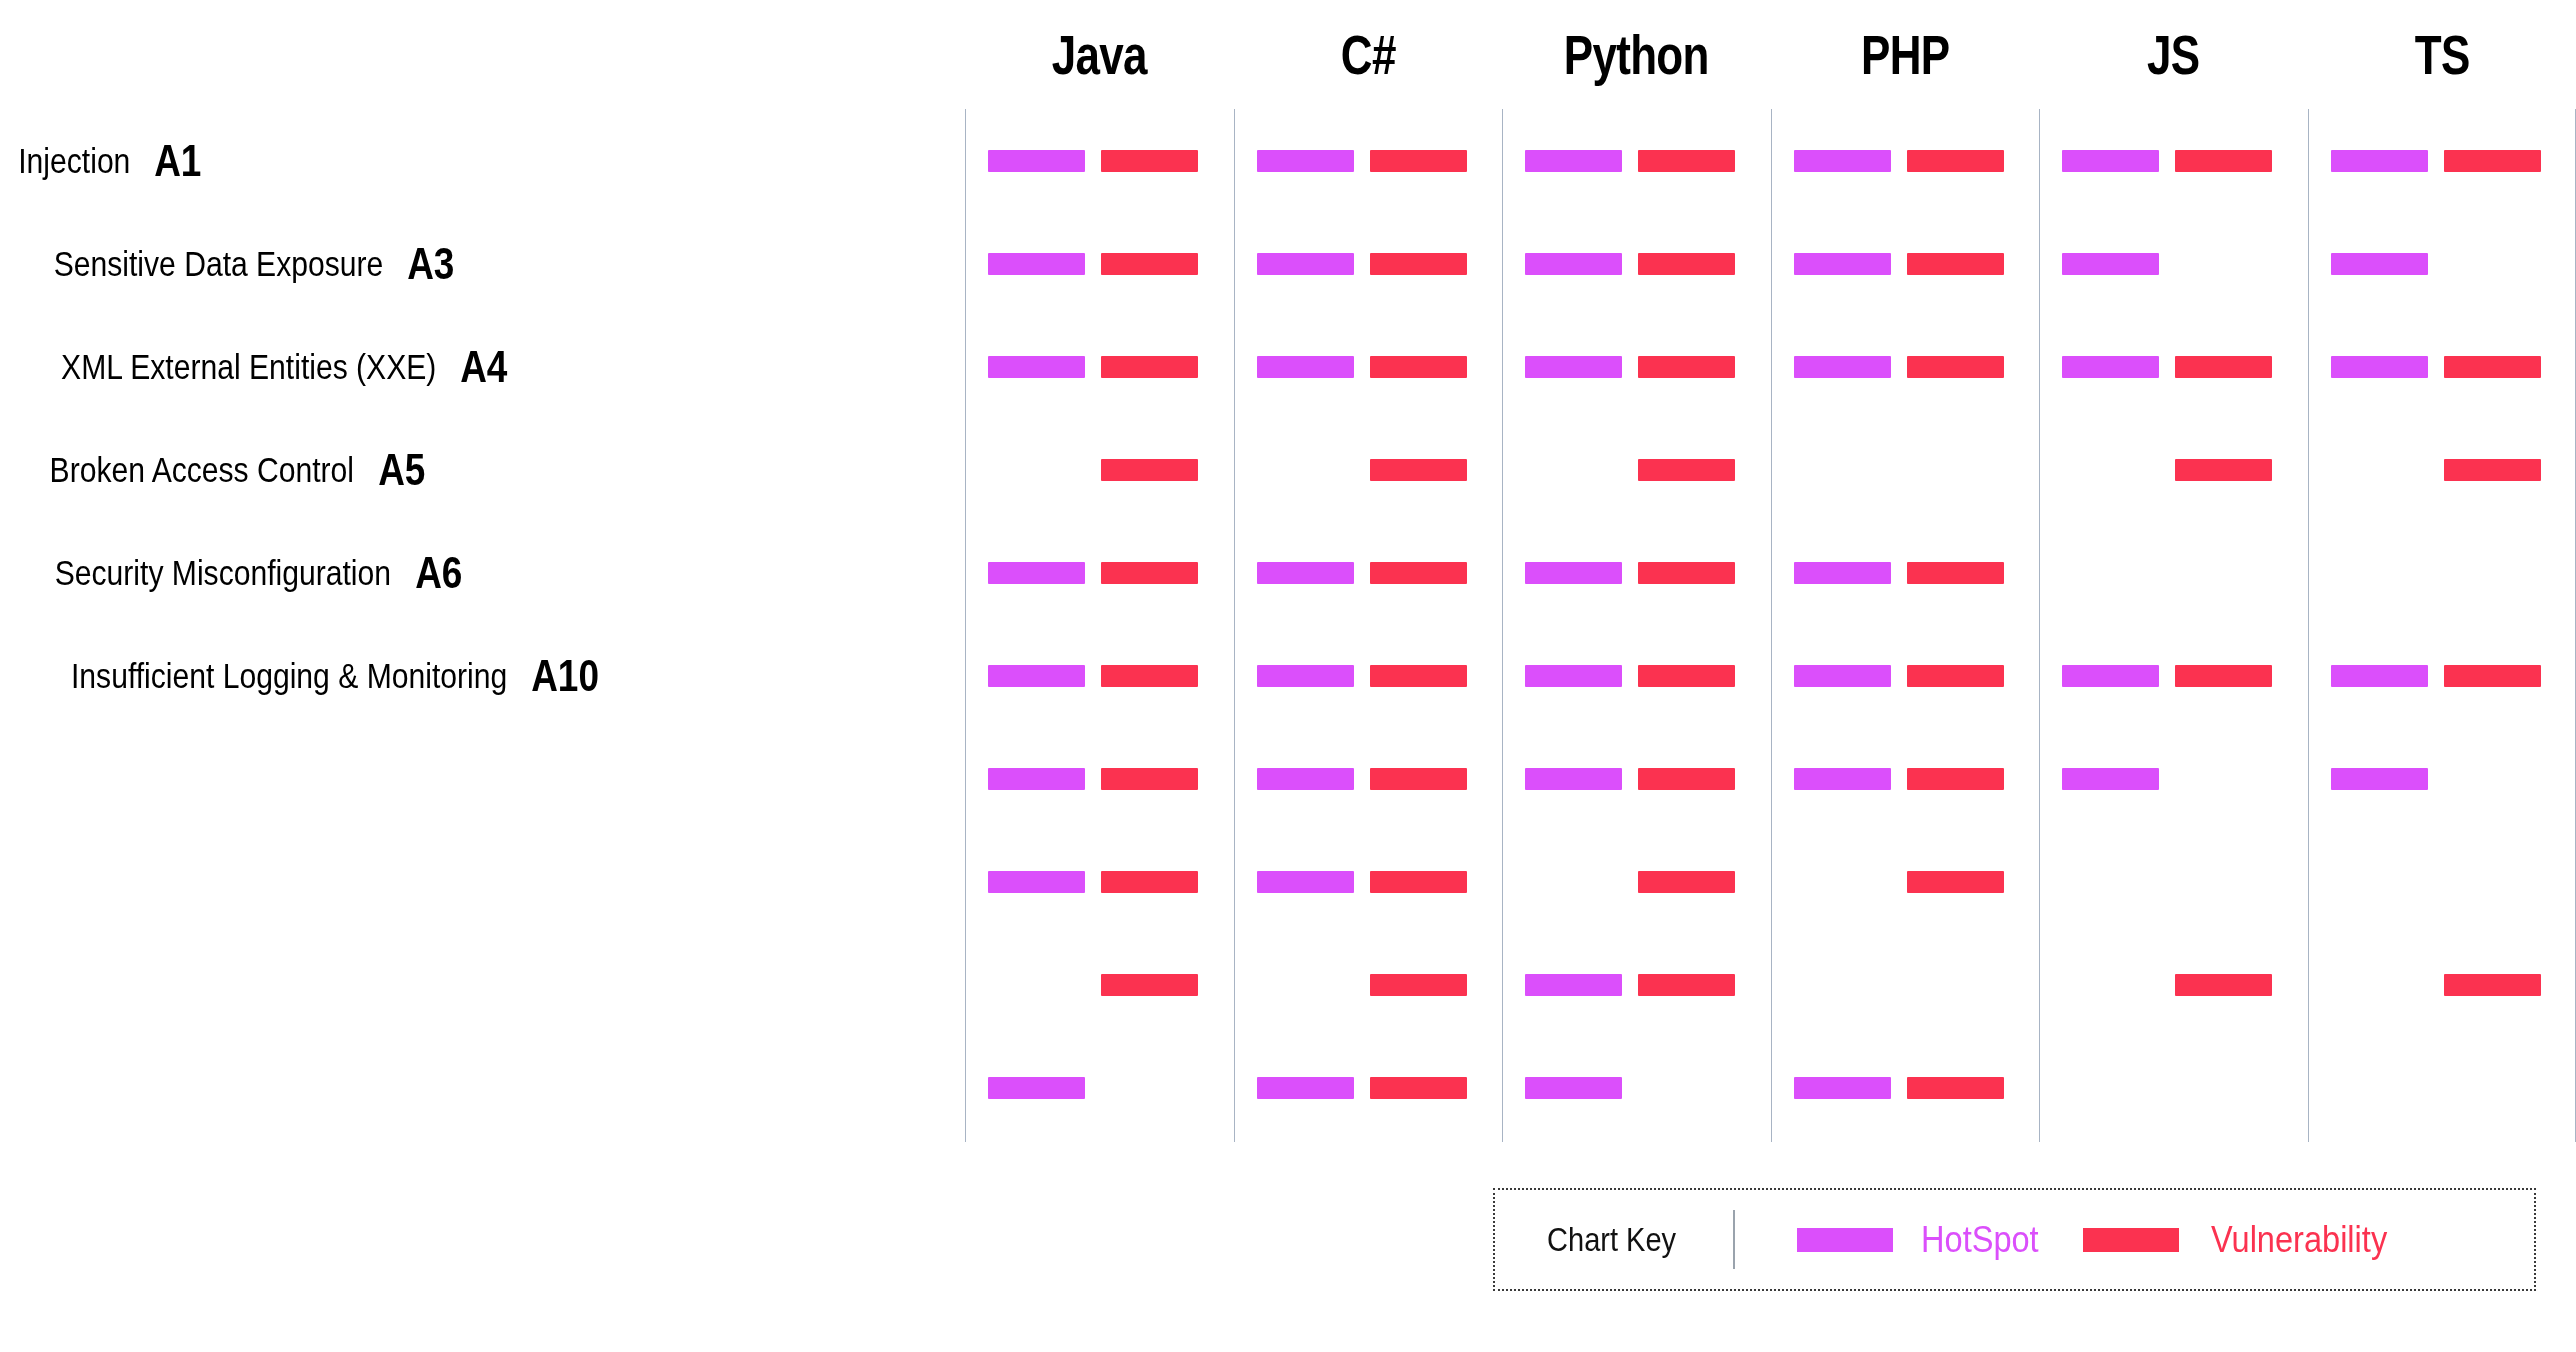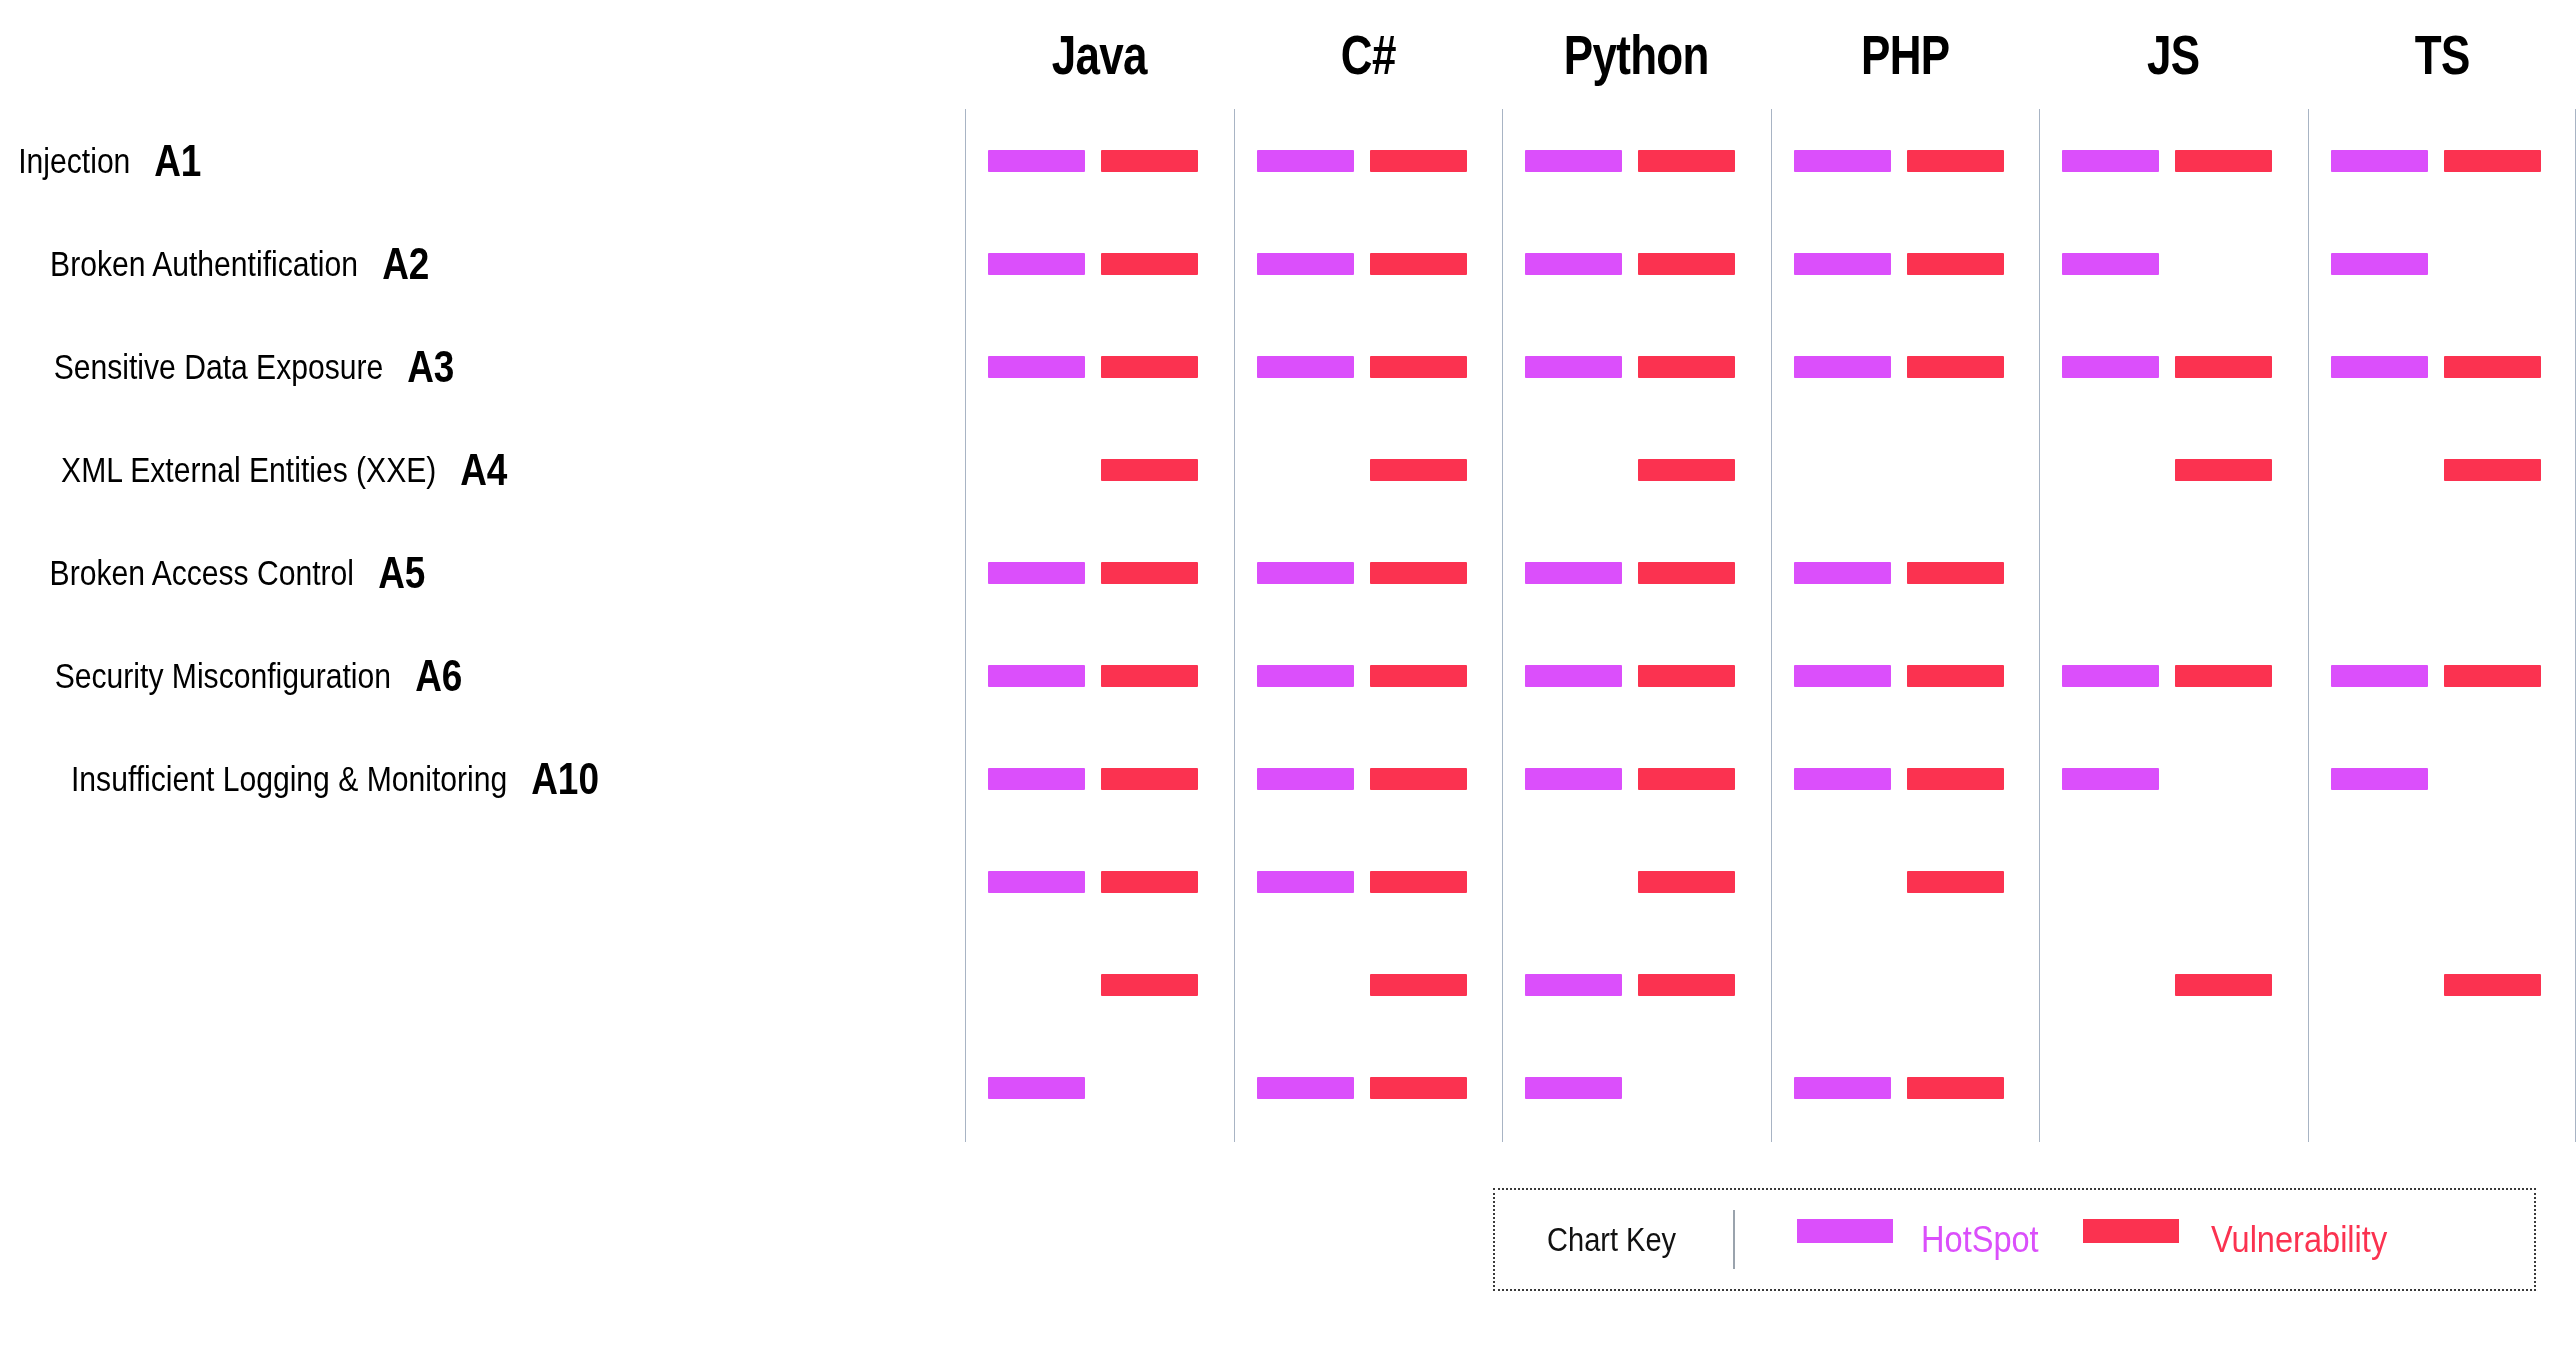--- a/index.html
+++ b/index.html
@@ -66,21 +66,21 @@
     border:2.8px dotted #3a3a3a;
     display:flex;align-items:center;
     box-sizing:border-box;
     gap:16px;
   }
   .legend-title{
     font-size:33px;color:#111111;padding:0 31px 0 44px;white-space:nowrap;
     transform:scaleX(.88);
   }
   .legend-sep{width:1.8px;height:59px;background:#9aa3ad;margin-right:9.2px;}
-  .legend-item{display:flex;align-items:flex-start;margin-left:37px;}
+  .legend-item{display:flex;align-items:center;margin-left:37px;}
   .legend-swatch{width:96px;height:24px;margin-right:20px;}
   .legend-swatch.hotspot{background:#DB4FFB;}
   .legend-swatch.vuln{background:#FB3250;}
   .legend-label{font-size:37px;white-space:nowrap;transform:scaleX(.88);}
   .legend-label.hotspot{color:#DB4FFB;}
   .legend-label.vuln{color:#FB3250;}
 </style>
 </head>
 <body>
 
@@ -94,24 +94,20 @@
       <div class="col-head">JS</div>
       <div class="col-head">TS</div>
     </div>
 
   <div class="rows-left">
       <div class="row-left">
         <div class="row-name">Injection</div>
         <div class="row-code">A1</div>
       </div>
       <div class="row-left">
-        <div class="row-name">Broken Authentification</div>
-        <div class="row-code">A2</div>
-      </div>
-      <div class="row-left">
         <div class="row-name">Sensitive Data Exposure</div>
         <div class="row-code">A3</div>
       </div>
       <div class="row-left">
         <div class="row-name">XML External Entities (XXE)</div>
         <div class="row-code">A4</div>
       </div>
       <div class="row-left">
         <div class="row-name">Broken Access Control</div>
         <div class="row-code">A5</div>

